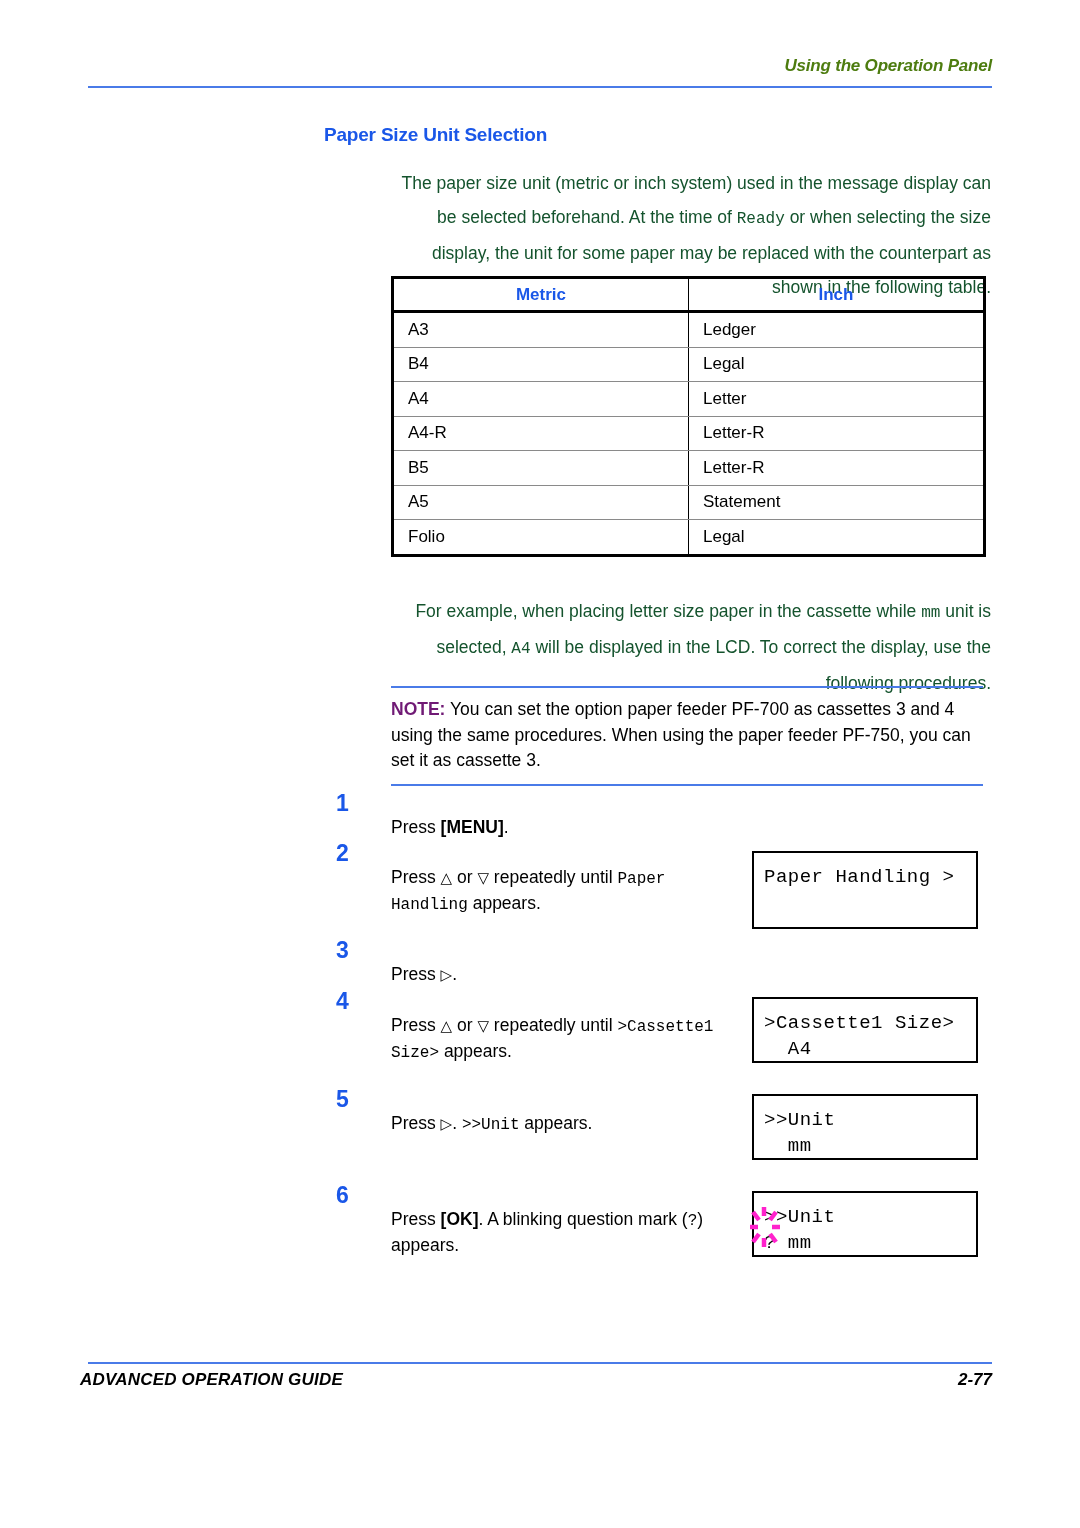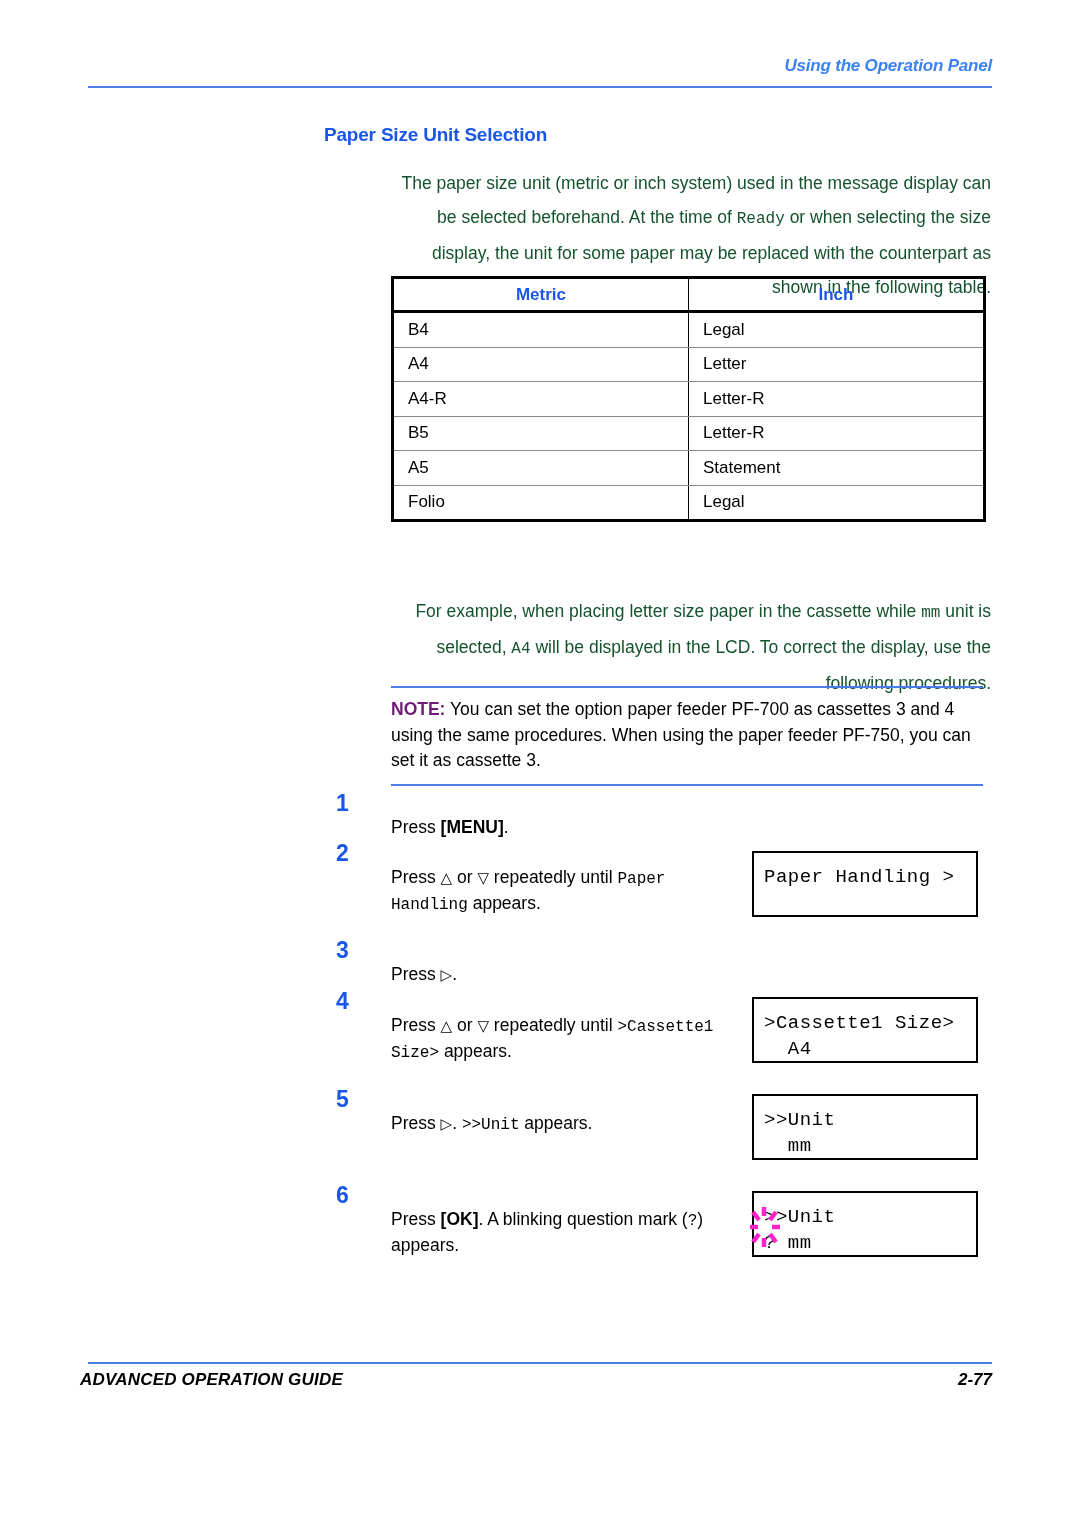--- a/index.html
+++ b/index.html
@@ -27,21 +27,21 @@
   .runhead {
     position: absolute;
     left: 88px;
     top: 56px;
     width: 904px;
     text-align: right;
     font-style: italic;
     font-weight: bold;
     font-size: 17px;
     letter-spacing: -0.2px;
-    color: #3b82f6;
+    color: #4d7c0f;
   }
   .rule-top {
     position: absolute;
     left: 88px;
     top: 86px;
     width: 904px;
     height: 2px;
     background: #4a7be8;
   }
 
@@ -181,21 +181,21 @@
     border: 2px solid #000;
     background: #fff;
     box-sizing: border-box;
     font-family: "Liberation Mono", "DejaVu Sans Mono", monospace;
     font-size: 19px;
     line-height: 26px;
     padding: 11px 0 11px 10px;
     letter-spacing: 0.5px;
   }
   .lcd .ln { white-space: pre; }
-  .lcd-1line { height: 66px; }
+  .lcd-1line { height: 78px; }
   .lcd-2line { height: 66px; }
 
   .lcd-blink-wrap { position: relative; }
   .blink-star {
     position: absolute;
     left: -4px;
     top: 14px;
     width: 40px;
     height: 42px;
     pointer-events: none;
@@ -248,20 +248,24 @@
           <col class="c1">
           <col class="c2">
         </colgroup>
       <thead>
         <tr>
           <th>Metric</th>
           <th>Inch</th>
         </tr>
       </thead>
       <tbody>
+        <tr>
+          <td>A3</td>
+          <td>Ledger</td>
+        </tr>
         <tr>
           <td>B4</td>
           <td>Legal</td>
         </tr>
         <tr>
           <td>A4</td>
           <td>Letter</td>
         </tr>
         <tr>
           <td>A4-R</td>

